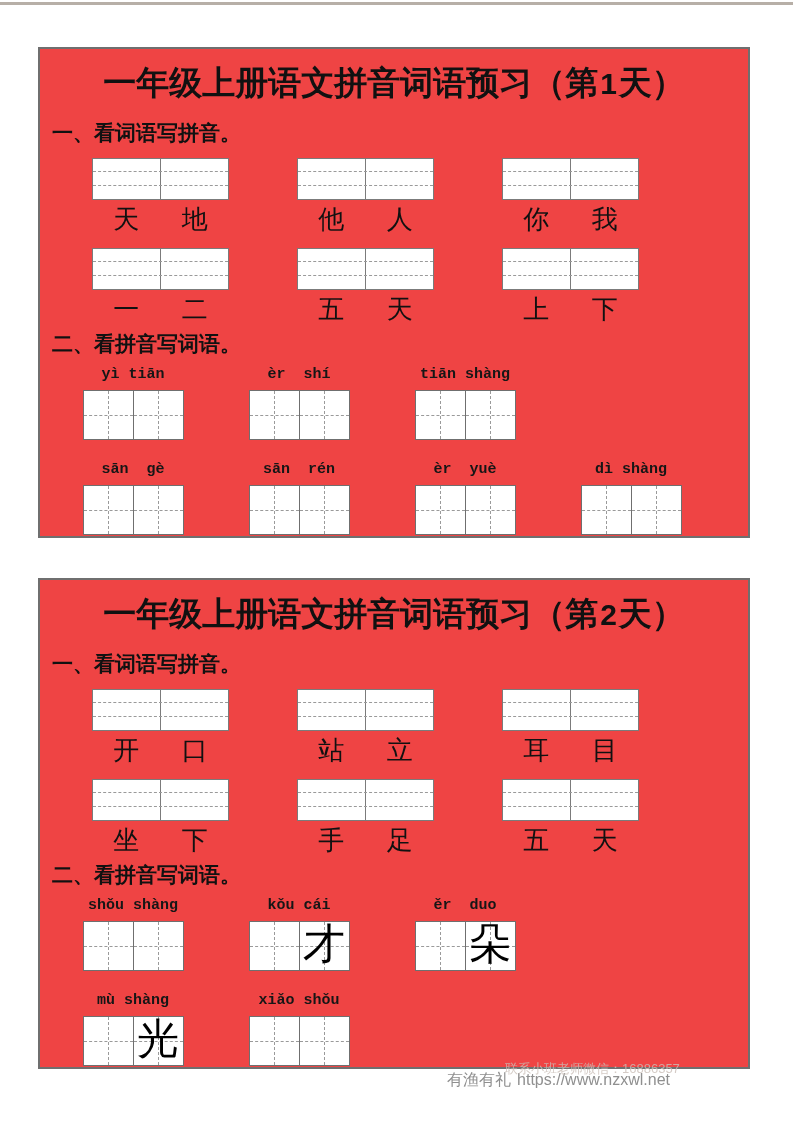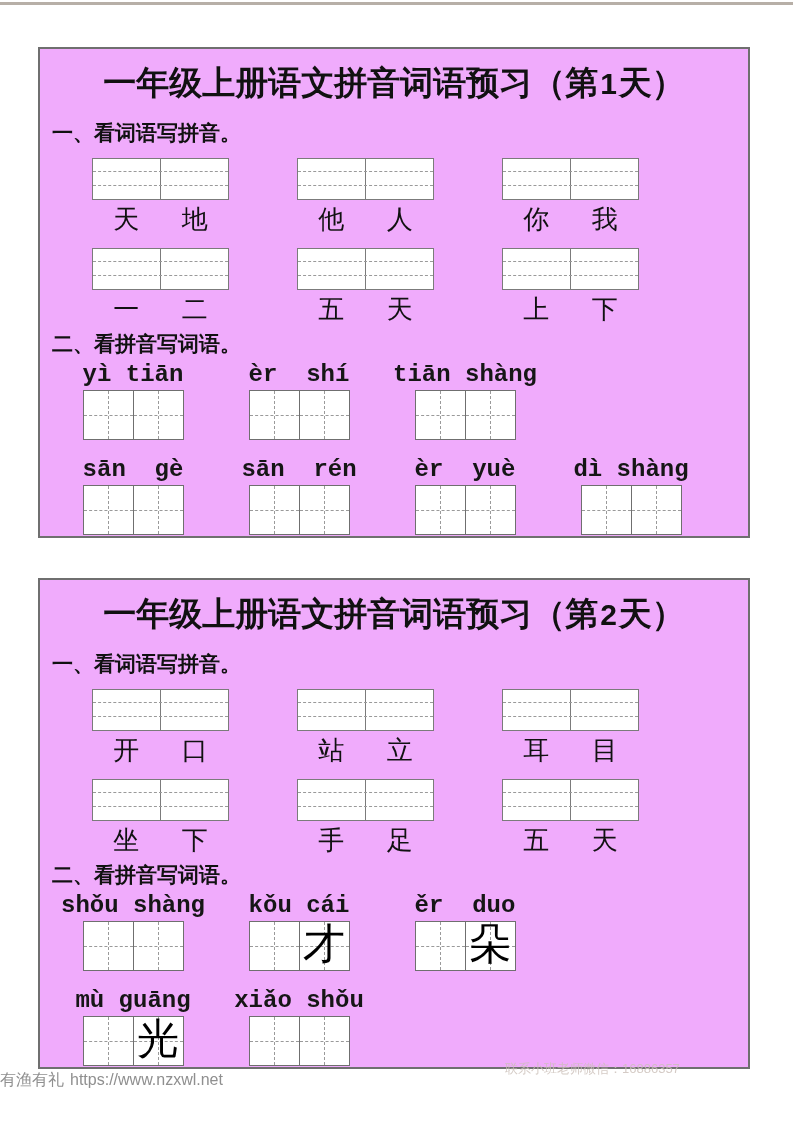--- a/index.html
+++ b/index.html
@@ -3,21 +3,21 @@
 <meta charset="utf-8">
 <style>
   html,body{margin:0;padding:0;}
   body{
     width:793px;height:1122px;position:relative;background:#ffffff;overflow:hidden;
     font-family:"Liberation Sans",sans-serif;color:#111;
   }
   .topline{position:absolute;top:2px;left:0;width:793px;height:3px;background:#b7afa7;}
   .sheet{
     position:absolute;left:38px;width:712px;height:491px;
-    border:2px solid #6f6f6f;box-sizing:border-box;background:#f0abfc;
+    border:2px solid #6f6f6f;box-sizing:border-box;background:#ef4444;
   }
   #sheet1{top:47px;}
   #sheet2{top:578px;}
   .title{
     text-align:center;margin-top:13px;font-size:33px;line-height:42px;
     font-weight:bold;white-space:nowrap;
   }
   .title .day{font-family:"Liberation Sans",sans-serif;font-weight:800;font-size:30px;padding:0 2px;}
   .hdg{font-size:21px;line-height:26px;font-weight:bold;margin:15px 0 0 12px;}
   .hdg2{margin-top:7px;}
@@ -31,35 +31,35 @@
   .pgrid4::before,.pgrid4::after{content:"";position:absolute;left:0;right:0;border-top:1px dashed #9a9a9a;}
   .pgrid4::before{top:12px;}
   .pgrid4::after{top:26px;}
   .wchars{display:flex;margin-top:6px;font-size:26px;line-height:28px;font-family:"Liberation Serif",serif;}
   .wchars span{flex:1;text-align:center;}
   
   .prow{display:flex;gap:68px;padding-left:44px;margin-top:8px;}
   .prow2{margin-top:20px;}
   .pgroup{width:98px;display:flex;flex-direction:column;align-items:center;}
   .plabel{
-    white-space:pre;font-family:"Liberation Mono",monospace;font-size:24px;line-height:20px;
+    white-space:pre;font-family:"Liberation Mono",monospace;font-size:15px;line-height:20px;
     font-weight:bold;letter-spacing:0px;color:#161616;
   }
   .cgrid{display:flex;border:1.5px solid #6f6f6f;box-sizing:content-box;margin-top:5px;background:#fff;}
   .ccell{width:49px;height:48px;position:relative;}
   .ccell + .ccell{border-left:1.5px solid #6f6f6f;}
   .ccell::before{content:"";position:absolute;left:50%;top:0;bottom:0;border-left:1px dashed #9a9a9a;}
   .ccell::after{content:"";position:absolute;top:50%;left:0;right:0;border-top:1px dashed #9a9a9a;}
   .ans{
     position:absolute;inset:-4px 0 0 0;display:flex;align-items:center;justify-content:center;
     font-size:42px;font-family:"Liberation Serif",serif;color:#000;z-index:2;
   }
   
   .footer{
-    position:absolute;top:1070px;left:0;width:670px;text-align:left;
+    position:absolute;top:1070px;left:0;width:670px;text-align:right;
     font-size:16px;line-height:20px;color:#8f8f8f;
   }
   .footer .url{margin-left:6px;}
   .watermark{
     position:absolute;top:1060px;left:505px;width:288px;overflow:hidden;
     white-space:nowrap;font-size:13px;color:#cbbfb8;opacity:.8;
   }
 </style>
 </head>
 <body>
@@ -327,21 +327,21 @@
           </div>
         <div class="ccell">
             <span class="ans">朵</span>
           </div>
       </div>
     </div>
   </div>
 
   <div class="prow prow2">
     <div class="pgroup">
-      <div class="plabel">mù guāng</div>
+      <div class="plabel">mù shàng</div>
       <div class="cgrid">
         <div class="ccell">
             <span class="ans"></span>
           </div>
         <div class="ccell">
             <span class="ans">光</span>
           </div>
       </div>
     </div>
     <div class="pgroup">

